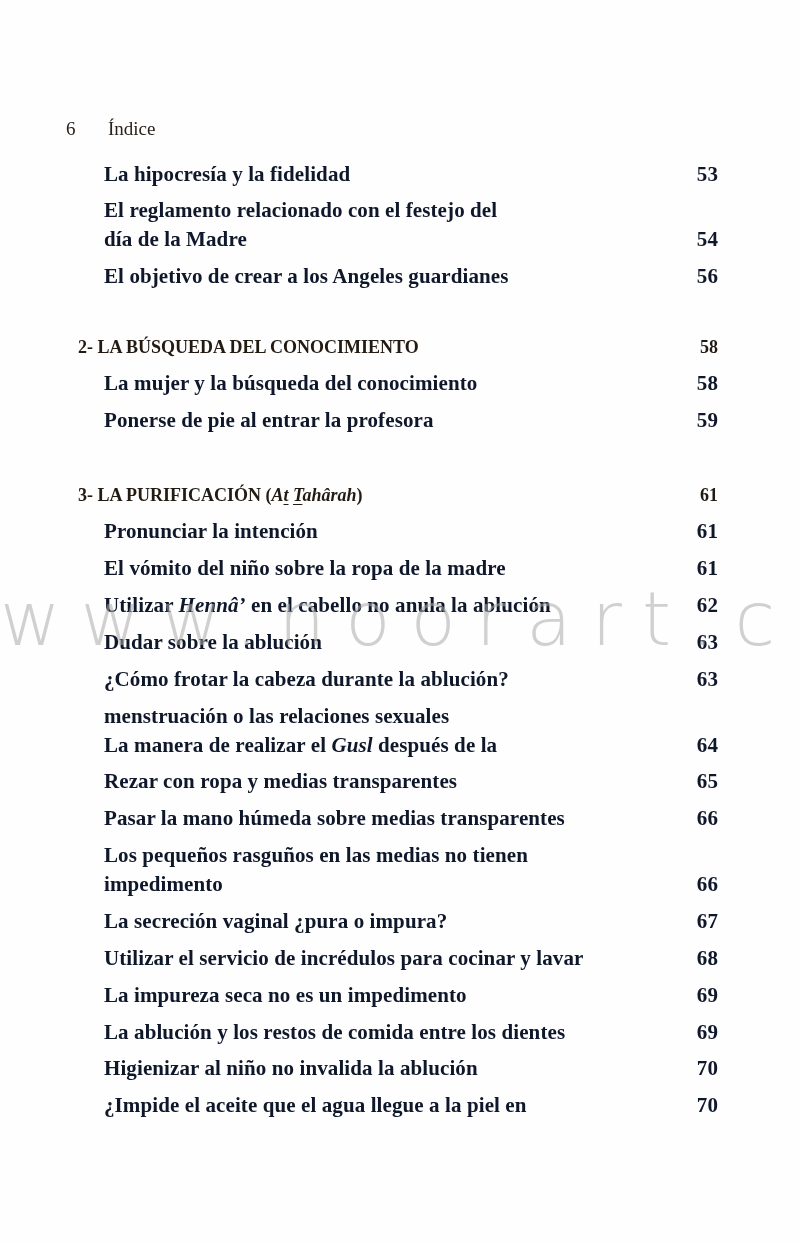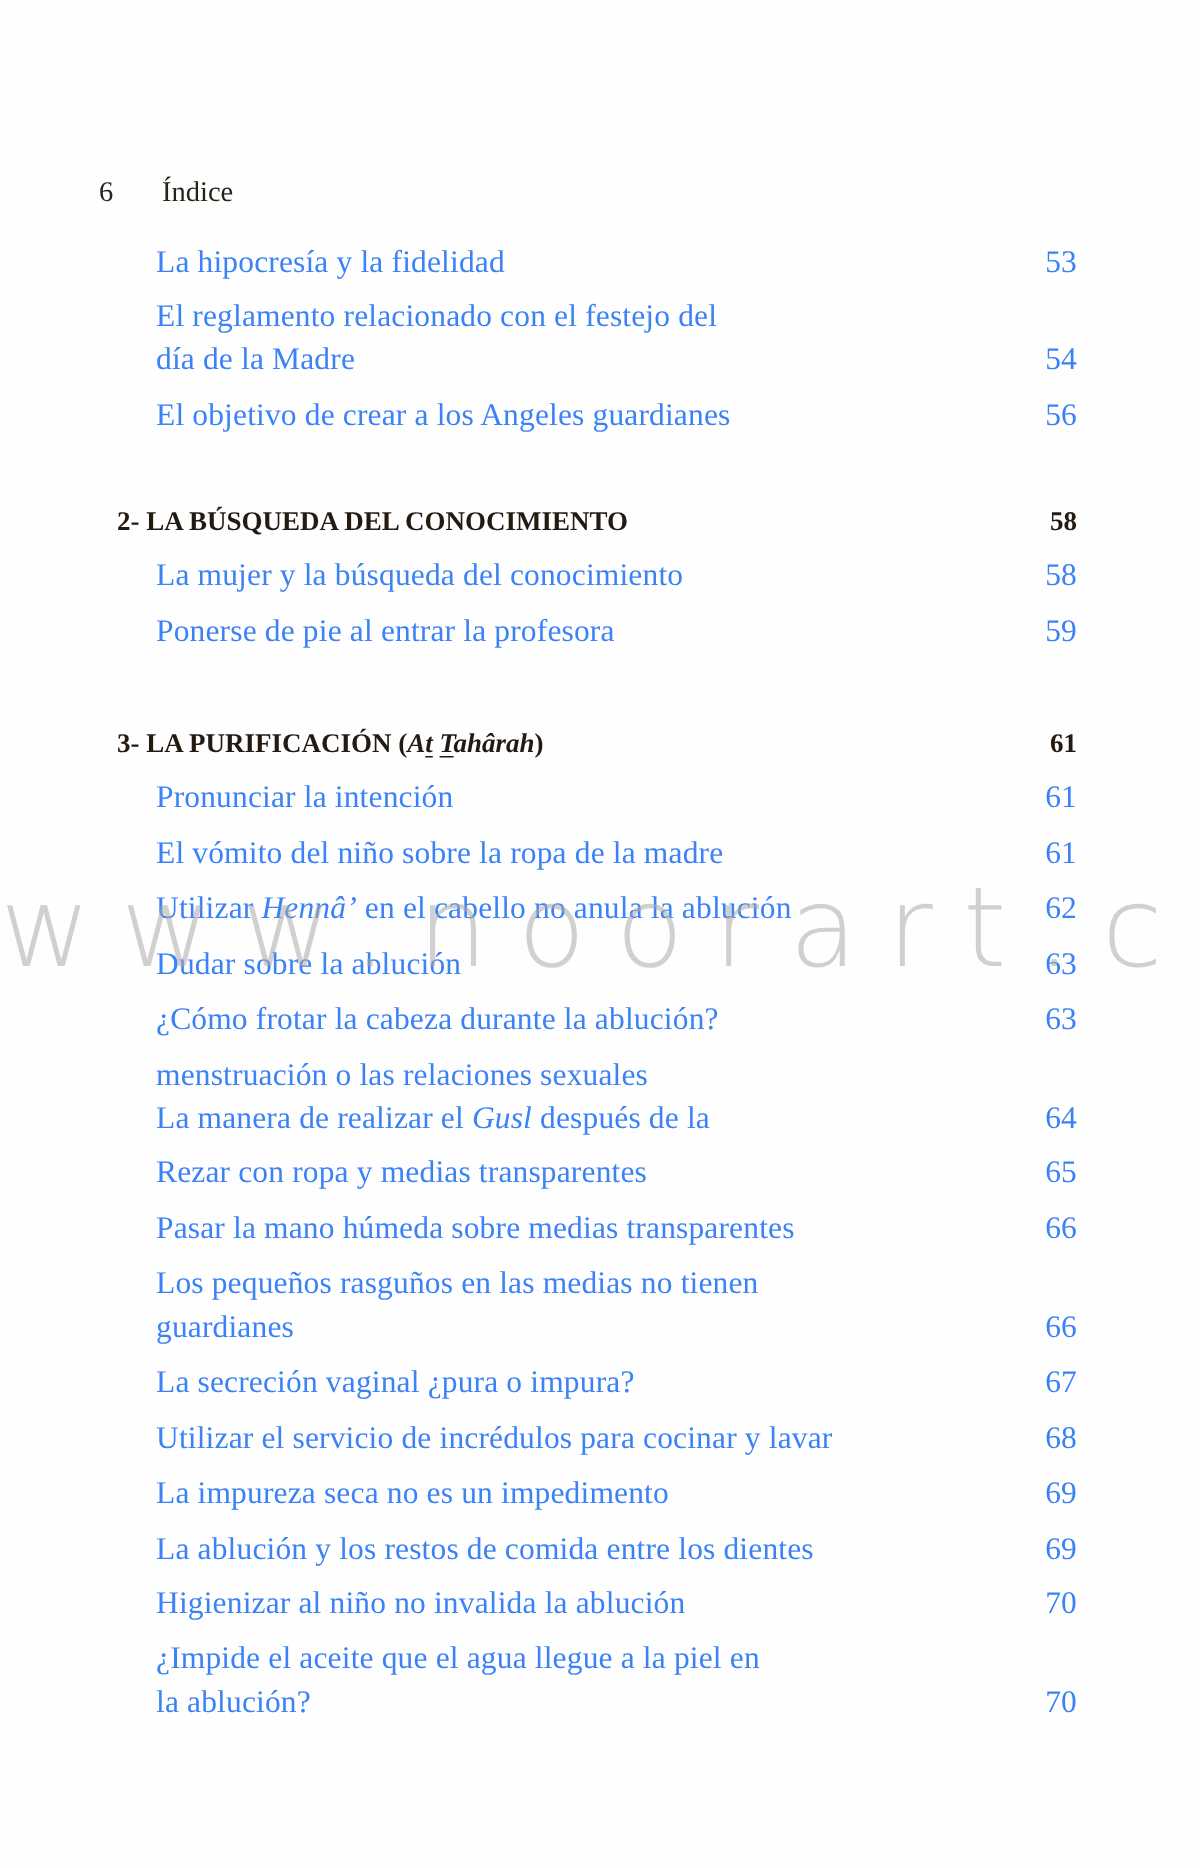--- a/index.html
+++ b/index.html
@@ -7,21 +7,21 @@
       width: 800px; height: 1245px; background: #fefefe; position: relative; overflow: hidden;
       font-family: "Liberation Serif", "DejaVu Serif", serif; color: #2a2118;
     }
     .running-head {
       position: absolute; top: 94px; left: 66px; font-size: 19px; color: #2a2118; margin-top: 24px;
     }
     .running-head .pg { display: inline-block; width: 42px; }
     .toc { position: absolute; left: 0; top: 0; width: 800px; }
     .entry {
       position: absolute; left: 104px; width: 614px; font-size: 21px; line-height: 29px;
-      letter-spacing: 0.1px; color: #3b82f6;
+      letter-spacing: 0.1px; color: #0f172a; font-weight: bold;
     }
     .entry .label { display: block; width: 520px; }
     .entry .num { position: absolute; right: 0; bottom: 0; }
     .section {
       position: absolute; left: 78px; width: 640px; font-size: 18px; font-weight: bold; line-height: 29px;
       color: #231a12;
     }
     .section .num { position: absolute; right: 0; top: 0; font-weight: bold; }
     .u { text-decoration: underline; text-underline-offset: 3px; }
     .watermark {
@@ -99,21 +99,21 @@
   <div class="entry" style="top:767px">
     <span class="label">Rezar con ropa y medias transparentes</span>
     <span class="num">65</span>
   </div>
   <div class="entry" style="top:804px">
     <span class="label">Pasar la mano húmeda sobre medias transparentes</span>
     <span class="num">66</span>
   </div>
   <div class="entry" style="top:841px">
     <span class="label">Los pequeños rasguños en las medias no tienen</span>
-    <span class="label">guardianes</span>
+    <span class="label">impedimento</span>
     <span class="num">66</span>
   </div>
   <div class="entry" style="top:907px">
     <span class="label">La secreción vaginal ¿pura o impura?</span>
     <span class="num">67</span>
   </div>
   <div class="entry" style="top:944px">
     <span class="label" style="width:560px">Utilizar el servicio de incrédulos para cocinar y lavar</span>
     <span class="num">68</span>
   </div>
@@ -124,18 +124,17 @@
   <div class="entry" style="top:1018px">
     <span class="label" style="width:560px">La ablución y los restos de comida entre los dientes</span>
     <span class="num">69</span>
   </div>
   <div class="entry" style="top:1054px">
     <span class="label">Higienizar al niño no invalida la ablución</span>
     <span class="num">70</span>
   </div>
   <div class="entry" style="top:1091px">
     <span class="label">¿Impide el aceite que el agua llegue a la piel en</span>
-    <span class="label">la ablución?</span>
     <span class="num">70</span>
   </div>
 </div>
 
 <div class="watermark">www.noorart.com</div>
 
 </body></html>

